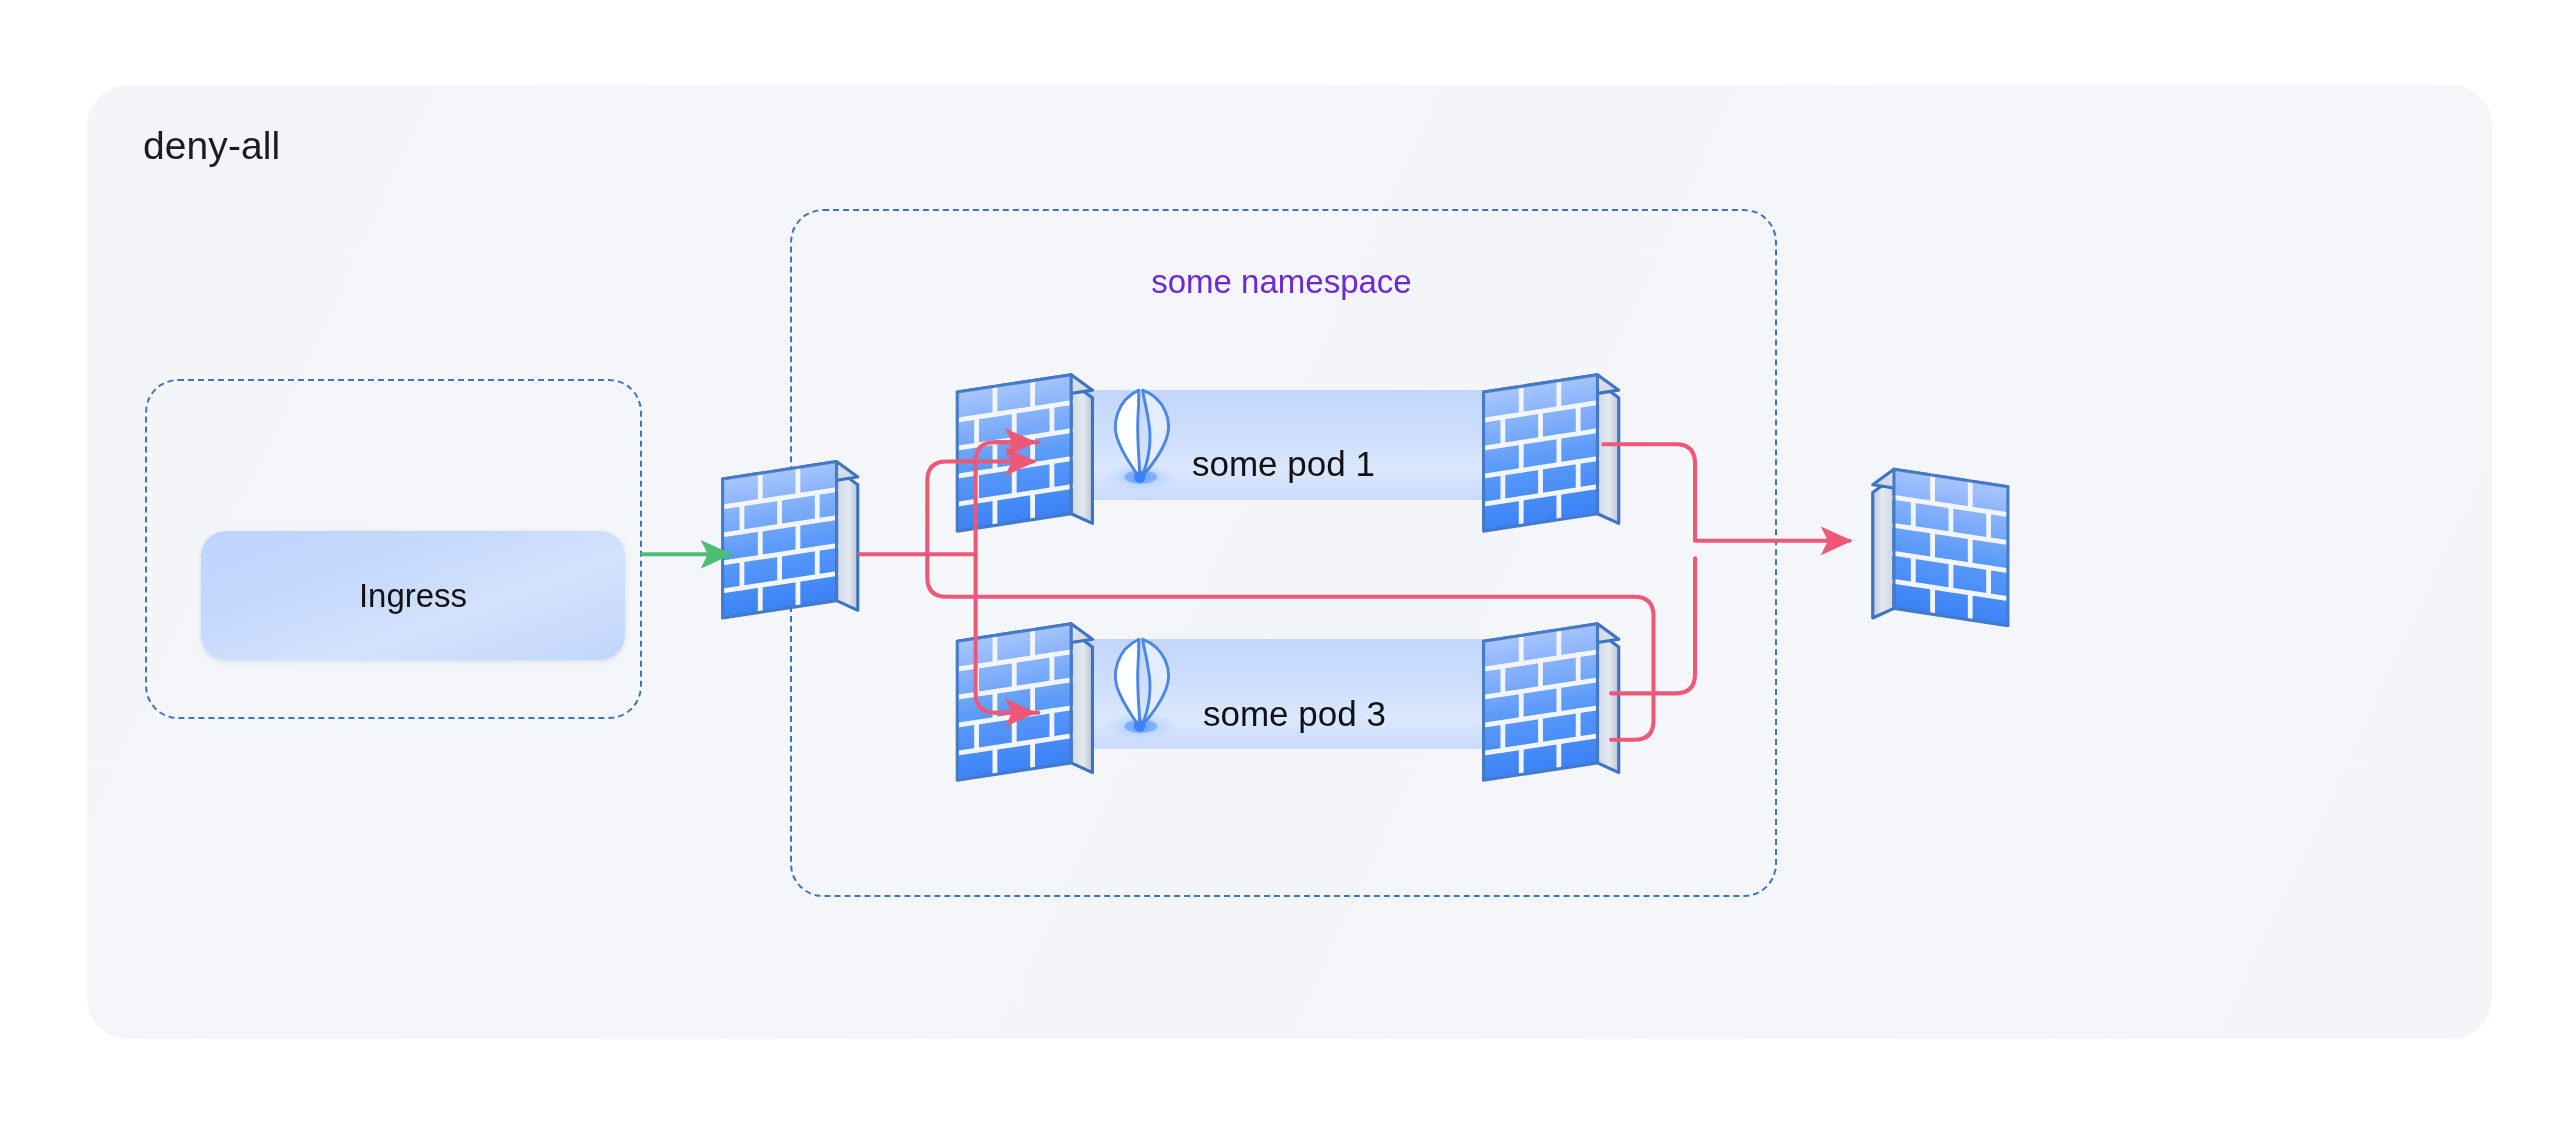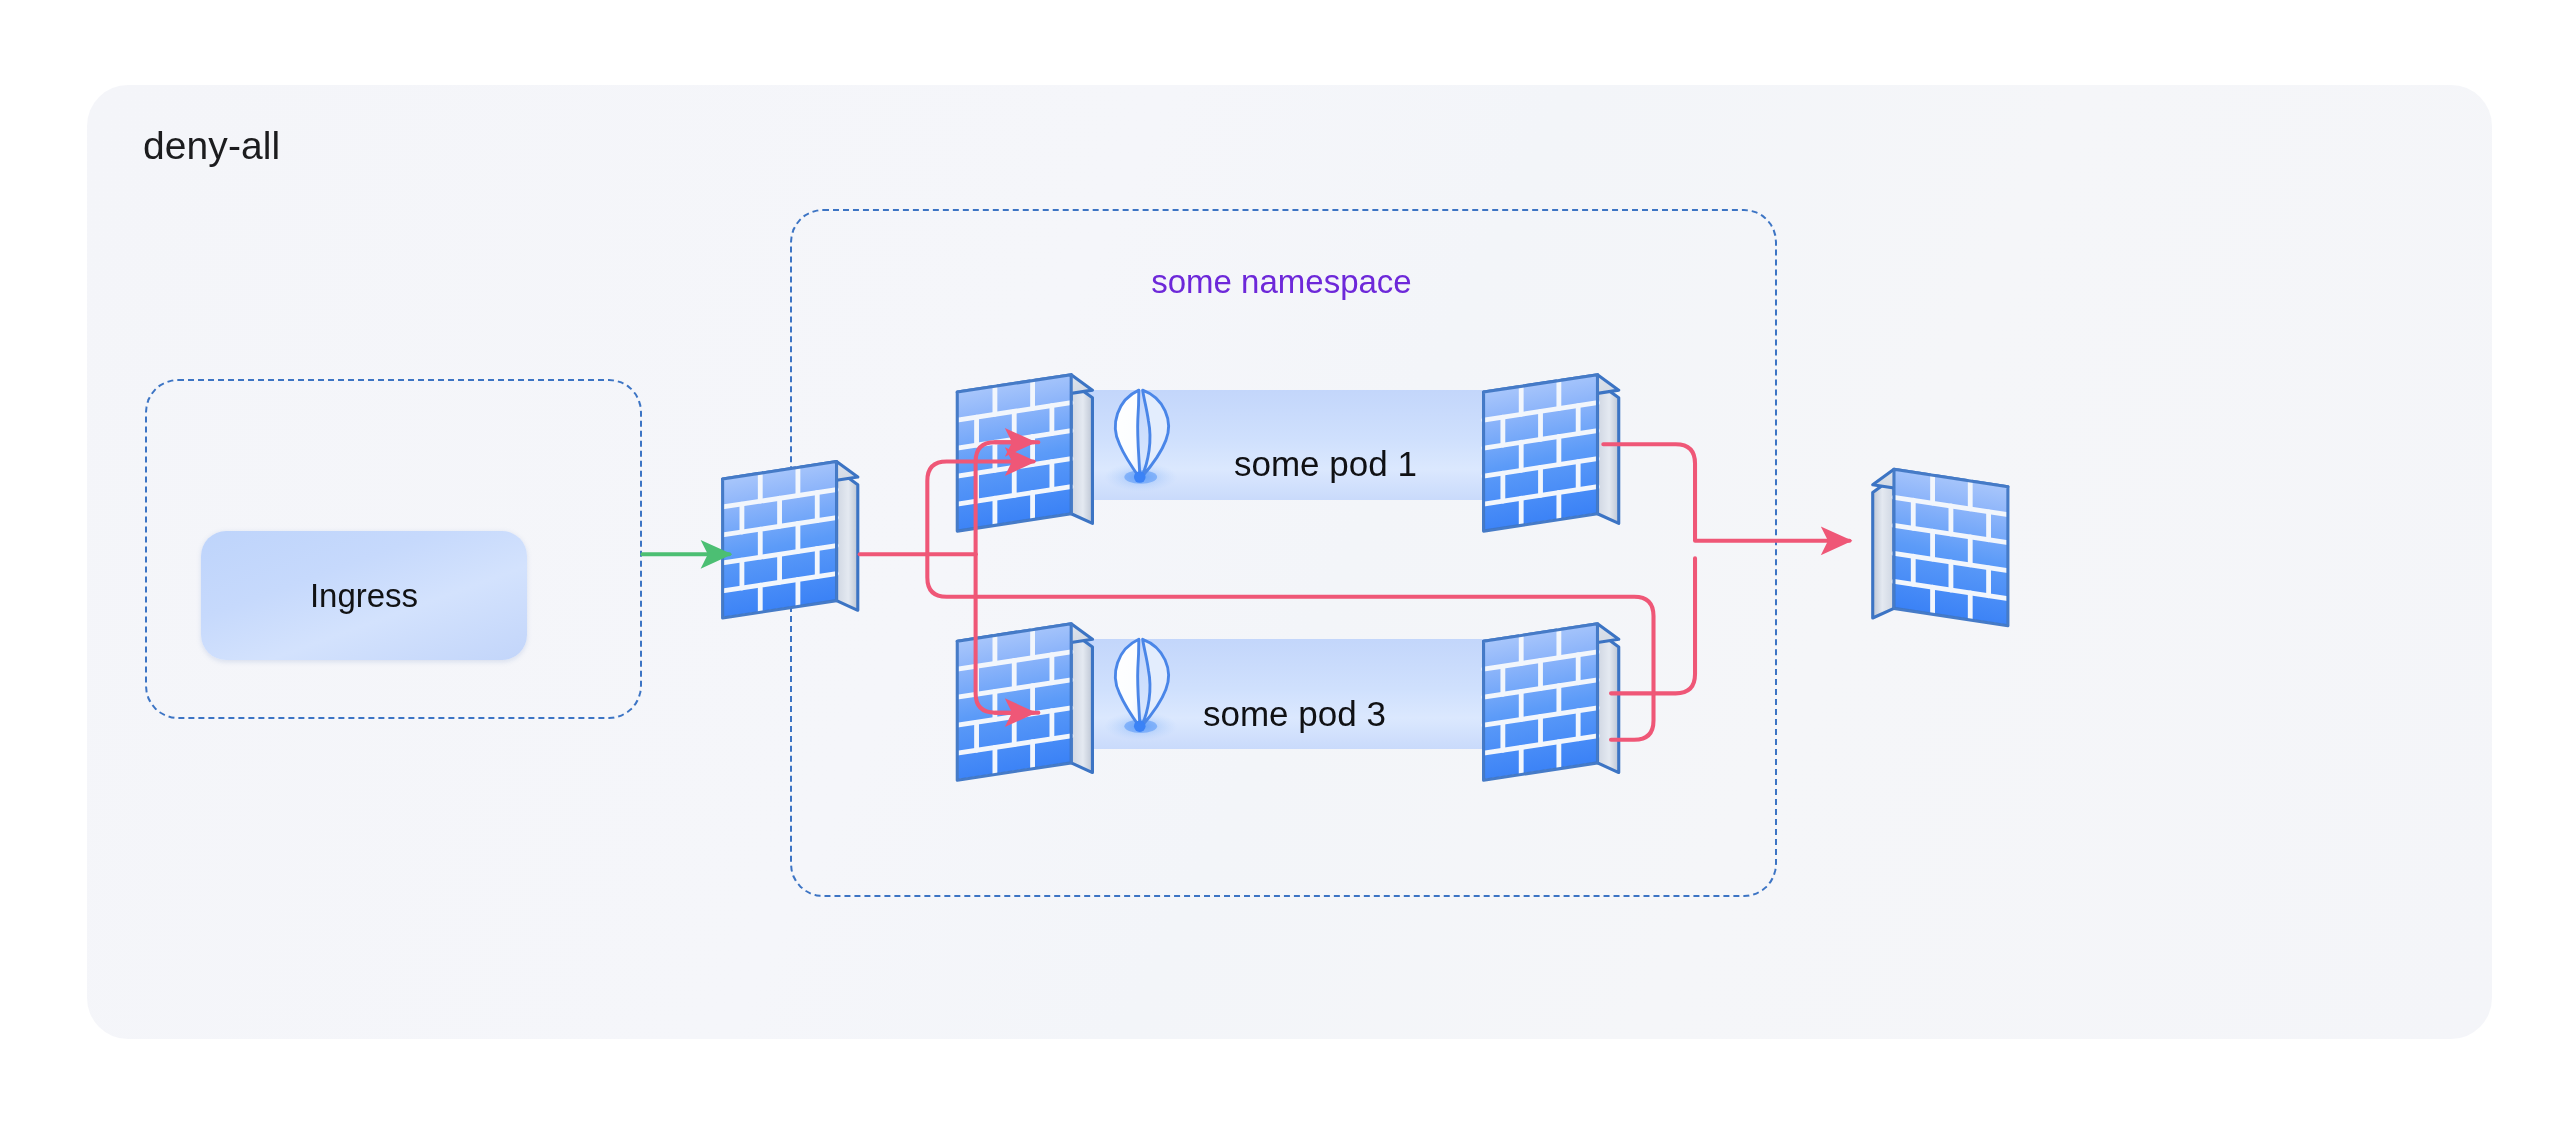--- a/index.html
+++ b/index.html
@@ -36,39 +36,39 @@
   .ns-label{
     position:absolute;
     font-size:33px;color:#6d28d9;white-space:nowrap;
     text-align:center;
   }
   .ns-ingress-label{left:145px;top:433px;width:493px;}
   .ns-some-label{left:790px;top:263px;width:983px;}
 
   
   .ingress-pill{
-    position:absolute;left:201px;top:531px;width:326px;height:129px;
+    position:absolute;left:201px;top:531px;width:424px;height:129px;
     border-radius:25px;
     background:linear-gradient(160deg,#bed4fb 0%,#c6d9fc 35%,#d3e2fd 62%,#c2d5fa 100%);
     box-shadow:0 1.9px 5.8px rgba(90,120,190,.18);
     display:flex;align-items:center;justify-content:center;
   }
   .ingress-pill span{font-size:33px;color:#111214;}
 
   
   .pod{
     position:absolute;height:110px;
     background:linear-gradient(180deg,#c3d6fb 0%,#cfe0fd 45%,#dbe8fe 72%,#c9dafb 100%);
   }
   .pod-1{left:1019px;top:390px;width:478px;}
   .pod-2{left:1019px;top:639px;width:478px;}
   .pod-label{
     position:absolute;font-size:35px;color:#101114;white-space:nowrap;
   }
-  .pod-1-label{left:1234px;top:444px;}
+  .pod-1-label{left:1192px;top:444px;}
   .pod-2-label{left:1203px;top:694px;}
 
   
   svg.layer{position:absolute;left:0;top:0;width:2576px;height:1125px;overflow:visible;}
 </style>
 </head>
 <body>
 
 <div id="stage">
 

